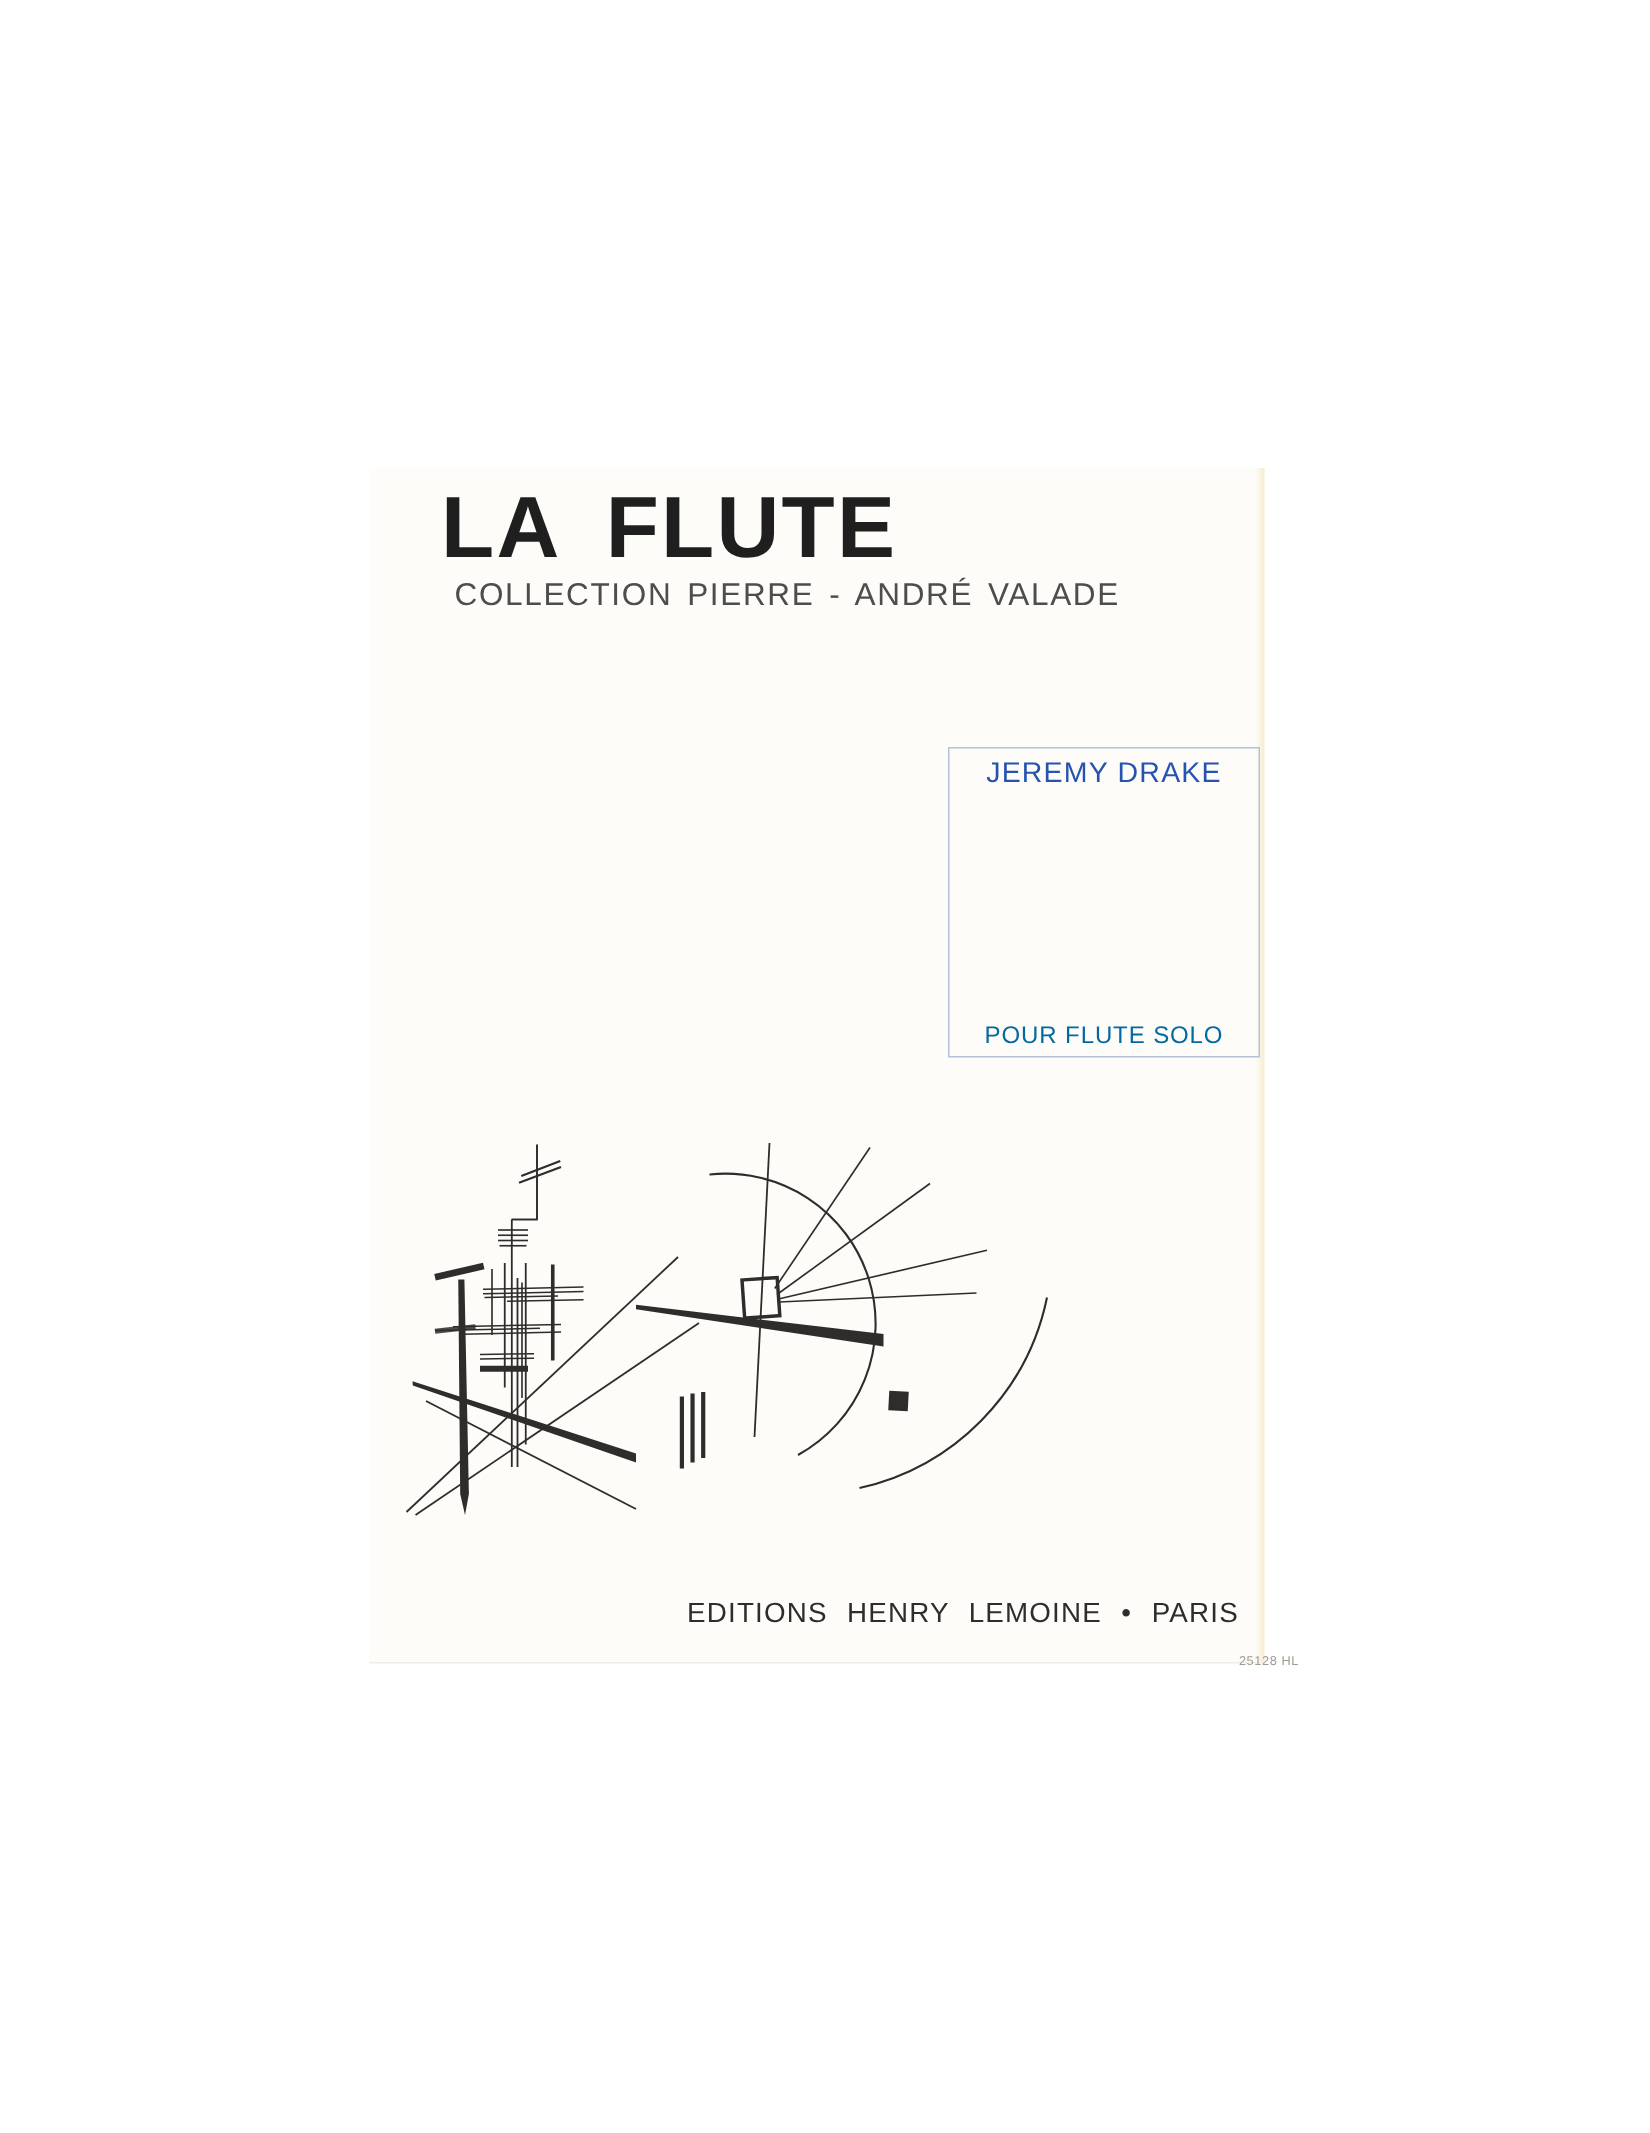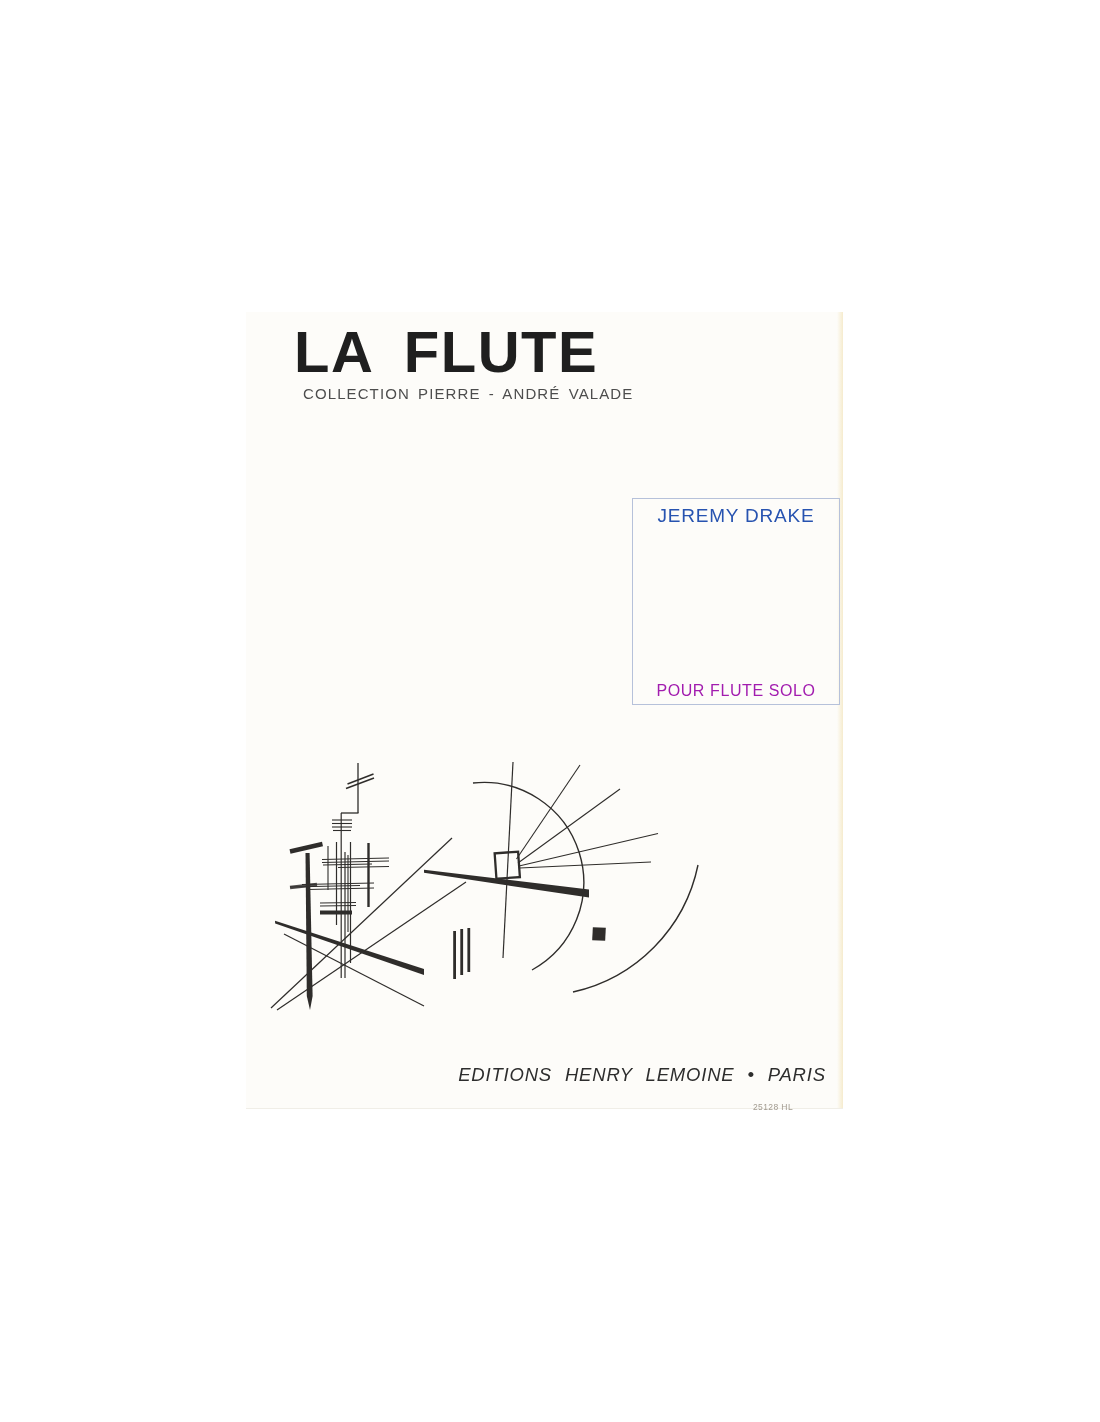--- a/index.html
+++ b/index.html
@@ -20,21 +20,21 @@
     background:linear-gradient(to right, rgba(244,230,190,0), rgba(240,222,170,0.55));
   }
   .main-title{
     position:absolute;left:294px;top:322px;
     font-size:58px;line-height:60px;font-weight:bold;
     letter-spacing:1.5px;word-spacing:14px;
     color:#1f1f1f;white-space:nowrap;
   }
   .collection-subtitle{
     position:absolute;left:303px;top:385px;
-    font-size:15px;letter-spacing:1.1px;word-spacing:3px;
+    font-size:21px;letter-spacing:1.1px;word-spacing:3px;
     color:#4d4d4d;white-space:nowrap;
   }
   .work-box{
     position:absolute;left:587px;top:498px;width:206px;height:205px;
     border:1px solid #b6c1da;
     background:transparent;
     text-align:center;
     margin-left:45px;
   }
   .composer{
@@ -43,31 +43,31 @@
     color:#2753b0;white-space:nowrap;
   }
   .work-title{
     position:absolute;left:0;right:0;top:84px;
     font-size:31px;font-weight:bold;letter-spacing:2px;word-spacing:8px;
     color:#1f49ac;white-space:nowrap;
   }
   .work-subtitle{
     position:absolute;left:0;right:0;top:183px;
     font-size:16px;letter-spacing:0.6px;
-    color:#a21caf;white-space:nowrap;
+    color:#0369a1;white-space:nowrap;
   }
   .publisher-line{
     position:absolute;left:392px;top:1064px;width:500px;
     text-align:center;
     font-size:18.5px;letter-spacing:0.8px;word-spacing:7px;
-    color:#2d2d2d;white-space:nowrap;font-style:italic;
+    color:#2d2d2d;white-space:nowrap;
   }
   .catalog-number{
-    position:absolute;left:732px;top:1102px;width:82px;
-    text-align:center;
+    position:absolute;left:784px;top:1102px;width:82px;
+    text-align:right;
     font-size:8.5px;letter-spacing:0.4px;
     color:#a19a8f;white-space:nowrap;
   }
   .artwork-svg{
     position:absolute;left:0;top:0;width:1100px;height:1422px;
   }
 </style>
 </head>
 <body>
 

